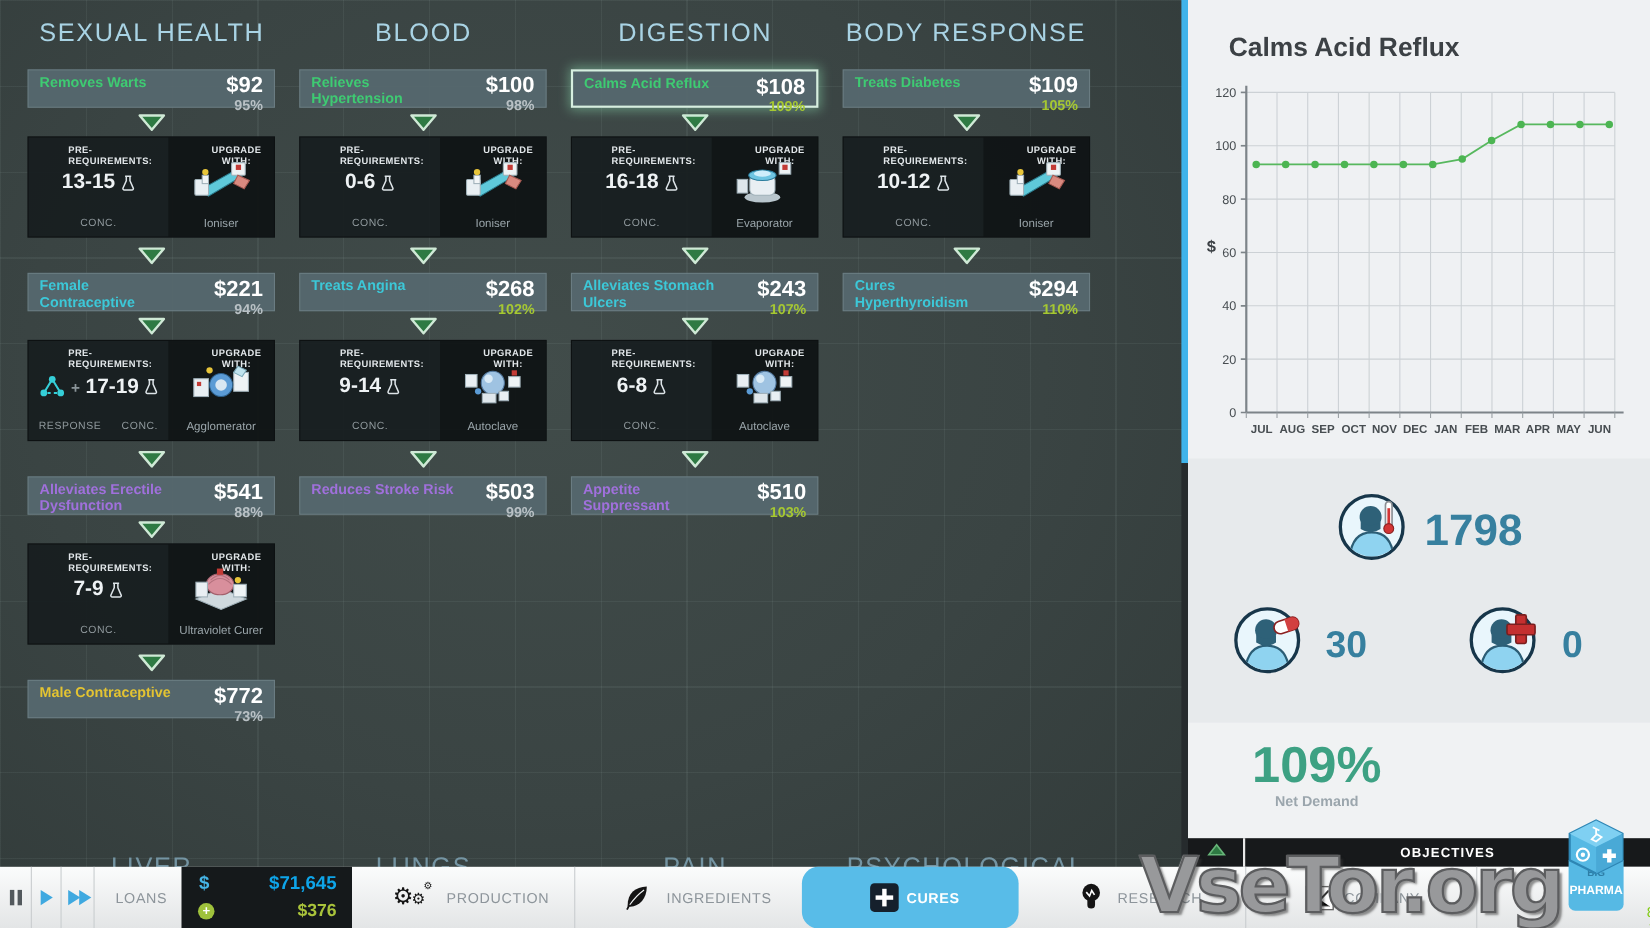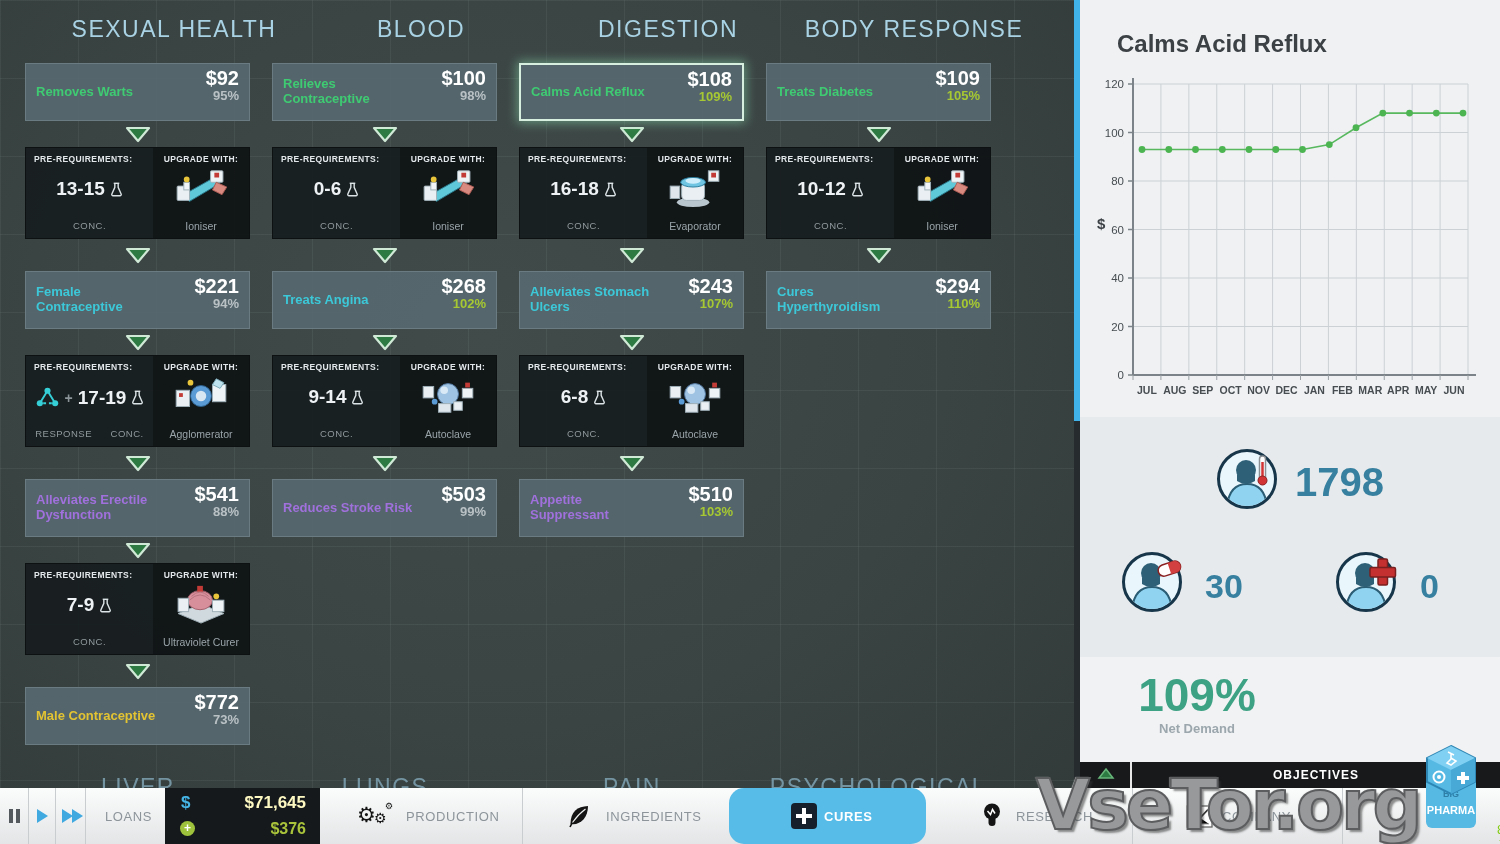--- a/index.html
+++ b/index.html
@@ -5,42 +5,42 @@
   html,body{margin:0;padding:0;}
   body{width:1500px;height:844px;position:relative;overflow:hidden;
        background:#3b4544;font-family:"Liberation Sans",sans-serif;}
   
   .board{position:absolute;left:0;top:0;width:1080px;height:844px;
     background:
       repeating-linear-gradient(to right, rgba(190,215,210,0.07) 0 1px, transparent 1px 78px),
       repeating-linear-gradient(to bottom, rgba(190,215,210,0.07) 0 1px, transparent 1px 78px),
       radial-gradient(ellipse at 45% 40%, #414c4a 0%, #3a4443 55%, #313a39 100%);}
   .colTitle{position:absolute;top:16px;transform:translateX(-50%);font-size:23px;font-weight:300;
-    letter-spacing:1.5px;color:#a9d3e4;white-space:nowrap;margin-left:36px;}
+    letter-spacing:1.5px;color:#a9d3e4;white-space:nowrap;}
   .nextTitle{position:absolute;top:774px;transform:translateX(-50%);font-size:23px;font-weight:300;
     letter-spacing:1.5px;color:#7fa3b4;opacity:.85;white-space:nowrap;}
   .column{position:absolute;top:63px;width:225px;}
-  .cure{height:58px;box-sizing:border-box;background:rgba(86,104,111,0.94);
-    border:1px solid rgba(170,190,195,0.25);position:relative;display:flex;align-items:center;
+  .cure{height:35px;box-sizing:border-box;background:rgba(86,104,111,0.94);
+    border:1px solid rgba(170,190,195,0.25);position:relative;display:flex;
     padding:4px 10px;cursor:pointer;}
   .cure.selected{border:2px solid #d6efdf;box-shadow:0 0 10px 2px rgba(150,240,190,.45);}
   .cureName{width:132px;font-size:13px;font-weight:bold;line-height:1.15;}
   .t-green{color:#3ecb72}.t-cyan{color:#3cc8d8}.t-purple{color:#a070dc}.t-yellow{color:#e3c332}
   .priceBox{position:absolute;right:10px;top:3px;text-align:right;}
   .price{font-size:20px;font-weight:bold;color:#fff;line-height:1.1;}
   .pct{font-size:13px;font-weight:bold;line-height:1.1;}
   .pct-high{color:#a6c832}.pct-low{color:#b9c1c5}
   .gap-s,.gap-l{display:flex;align-items:center;justify-content:center;}
   .gap-s{height:26px}.gap-l{height:32px}
   .prereq{height:92px;box-sizing:border-box;display:flex;background:rgba(23,29,31,.93);
     border:1px solid rgba(0,0,0,.45);}
   .pLeft{flex:1.32;position:relative;padding:6px 8px;box-sizing:border-box;}
   .pRight{flex:1;position:relative;padding:6px 6px;box-sizing:border-box;background:rgba(0,0,0,.3);
     text-align:center;}
-  .pLabel{font-size:8.5px;font-weight:bold;color:#e2e7ea;letter-spacing:.4px;}
+  .pLabel{font-size:8.5px;font-weight:bold;color:#e2e7ea;letter-spacing:.4px;margin-left:28px;}
   .valRow{position:absolute;left:0;right:0;top:30px;display:flex;align-items:center;
     justify-content:center;gap:5px;font-size:19px;font-weight:bold;color:#eef2f4;}
   .plus{color:#8a9499;font-size:14px;font-weight:bold;}
   .concRow{position:absolute;left:0;right:0;bottom:7px;display:flex;justify-content:space-around;
     font-size:9.5px;color:#90999d;letter-spacing:.5px;}
   .machBox{position:absolute;left:0;right:0;top:19px;display:flex;justify-content:center;}
   .machName{position:absolute;left:0;right:0;bottom:6px;font-size:10.5px;color:#9aa5aa;}
   
   .rightPanel{position:absolute;left:1080px;top:0;width:420px;height:844px;background:#e8ebed;}
   .chartSec{position:absolute;left:0;top:0;width:420px;height:417px;background:#eff1f3;}
@@ -60,21 +60,21 @@
   .objLabel{flex:1;text-align:center;color:#fff;font-size:12px;font-weight:bold;letter-spacing:1px;}
   
   .toolbar{position:absolute;left:0;top:788px;width:1500px;height:56px;
     background:linear-gradient(#fbfcfc,#e3e5e6);z-index:10;}
   .tbSep{position:absolute;top:0;width:1px;height:56px;background:#c9cdcf;}
   .tbLabel{position:absolute;font-size:13px;color:#8d959b;letter-spacing:.6px;top:21px;}
   .pauseBar{position:absolute;top:21px;width:4px;height:14px;background:#53595d;}
   .playTri{position:absolute;top:21px;width:0;height:0;border-top:7px solid transparent;
     border-bottom:7px solid transparent;border-left:11px solid #3fa9e0;}
   .moneyPanel{position:absolute;left:165px;top:0;width:155px;height:56px;background:#15191b;}
-  .cash{position:absolute;right:14px;top:5px;font-size:17px;font-weight:bold;color:#fef9c3;}
+  .cash{position:absolute;right:14px;top:5px;font-size:17px;font-weight:bold;color:#0ea5e9;}
   .dollar{position:absolute;left:16px;top:5px;font-size:17px;font-weight:bold;color:#45b4e6;}
   .income{position:absolute;right:14px;bottom:6px;font-size:16px;font-weight:bold;color:#a9c33b;}
   .plusCircle{position:absolute;left:15px;bottom:8px;width:15px;height:15px;border-radius:50%;
     background:#9fc23c;color:#fff;font-size:12px;font-weight:bold;text-align:center;line-height:15px;}
   .curesBtn{position:absolute;left:729px;top:0;width:197px;height:56px;background:#58bce8;
     cursor:pointer;border-radius:15px;}
   .crossIcon{position:absolute;left:62px;top:15px;width:26px;height:26px;background:#15202c;
     border-radius:4px;}
   .crossIcon:before{content:"";position:absolute;left:11px;top:5px;width:4px;height:16px;background:#fff;}
   .crossIcon:after{content:"";position:absolute;left:5px;top:11px;width:16px;height:4px;background:#fff;}
@@ -259,21 +259,21 @@
   <div class="cure">
     <span class="cureName t-yellow">Male Contraceptive</span>
     <span class="priceBox">
       <div class="price">$772</div>
       <div class="pct pct-low">73%</div>
     </span>
   </div>
 </div>
       <div class="column" style="left: 272px;">
   <div class="cure">
-    <span class="cureName t-green">Relieves Contraceptive</span>
+    <span class="cureName t-green">Relieves Hypertension</span>
     <span class="priceBox">
       <div class="price">$100</div>
       <div class="pct pct-low">98%</div>
     </span>
   </div>
 <div class="gap-s">
           <svg width="26" height="17" viewBox="0 0 26 17">
             <polygon points="2,2 24,2 13,15" fill="#2e7a43" stroke="#cfe9d6" stroke-width="2.2" stroke-linejoin="round"></polygon>
           </svg>
         </div>

